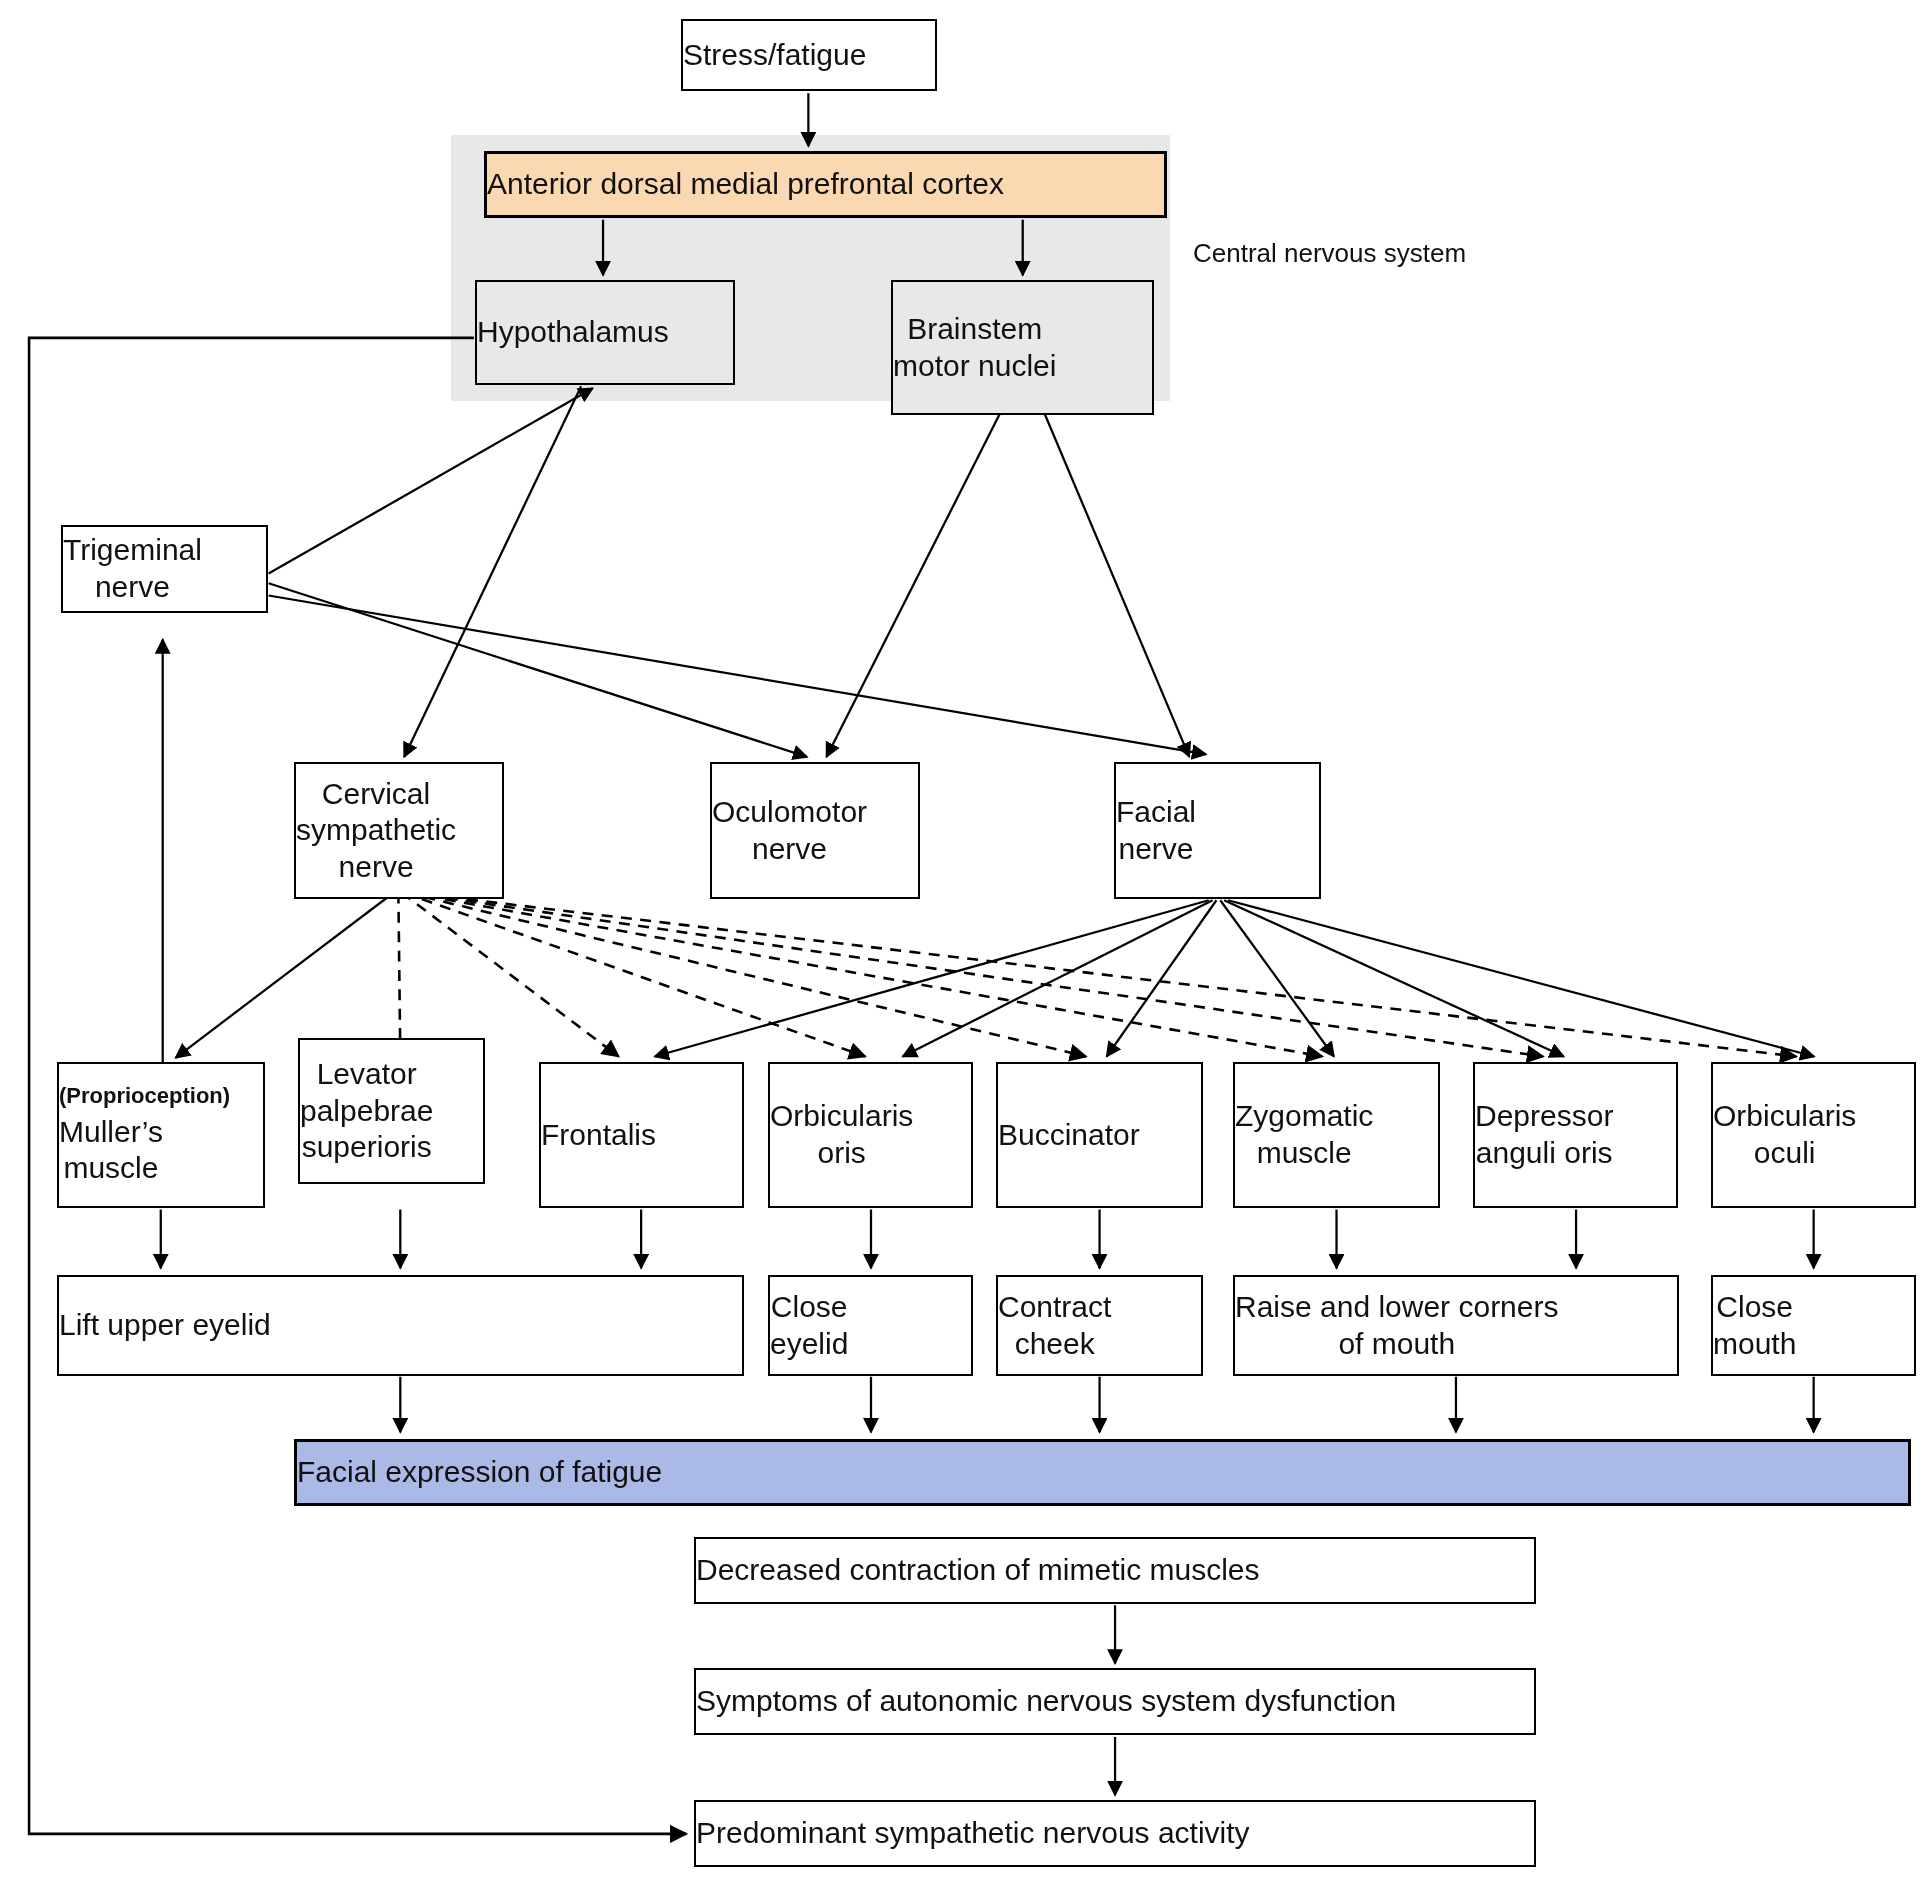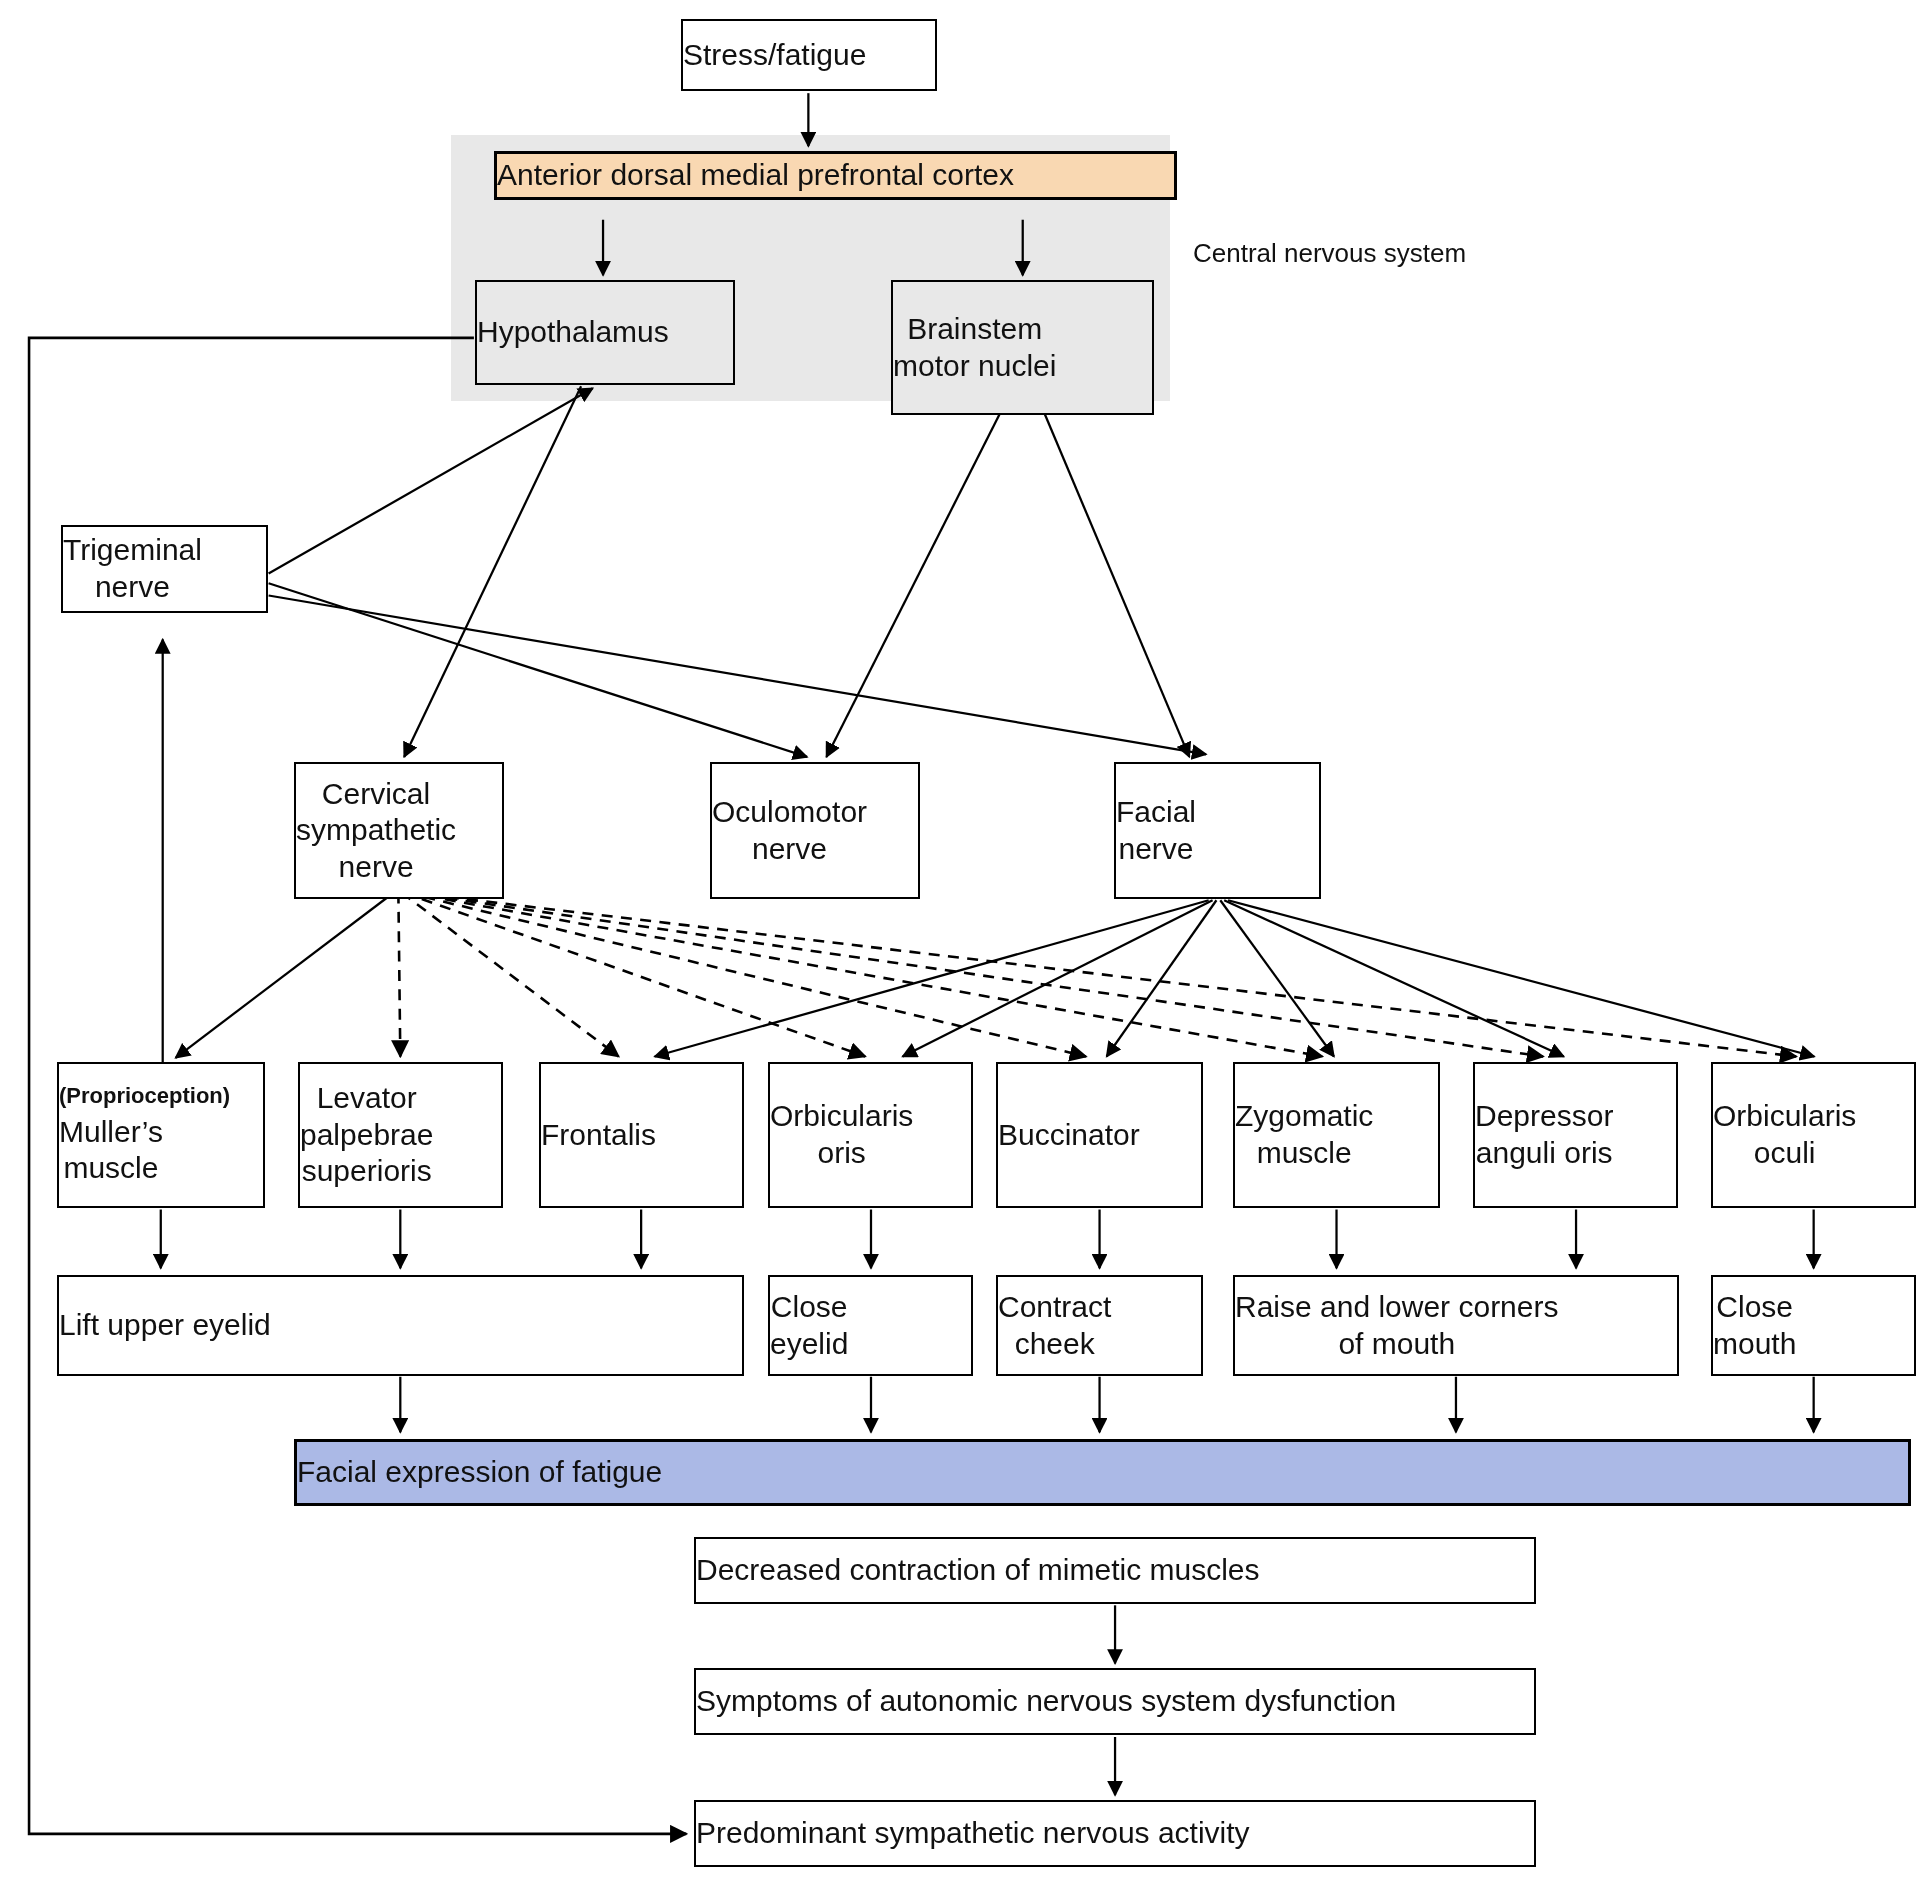--- a/index.html
+++ b/index.html
@@ -85,21 +85,21 @@
   </svg>
 
   <div class="floatlbl" style="left:1193px;top:238px">
     <span>Central nervous system</span>
   </div>
 
   <div class="box" style="left:681px;top:19.4px;width:256px;height:72px">
     <span class="lbl">Stress/fatigue</span>
   </div>
 
-  <div class="box orange" style="left:494px;top:151px;width:683px;height:49px">
+  <div class="box orange" style="left:484px;top:151px;width:683px;height:67px">
     <span class="lbl">Anterior dorsal medial prefrontal cortex</span>
   </div>
 
   <div class="box gray" style="left:475px;top:280px;width:260px;height:105px">
     <span class="lbl">Hypothalamus</span>
   </div>
 
   <div class="box gray" style="left:891px;top:280px;width:263px;height:135px">
     <span class="lbl">Brainstem
 motor nuclei</span>
@@ -122,21 +122,21 @@
   <div class="box" style="left:1114px;top:762px;width:207px;height:137px">
     <span class="lbl">Facial
 nerve</span>
   </div>
 
   <div class="box" style="left:57px;top:1062px;width:208px;height:146px">
     <span class="note">(Proprioception)</span>
     <span class="lbl">Muller’s
 muscle</span>
   </div>
-  <div class="box" style="left:298px;top:1062px;width:205px;height:146px">
+  <div class="box" style="left:298px;top:1038px;width:187px;height:146px">
     <span class="lbl">Levator
 palpebrae
 superioris</span>
   </div>
   <div class="box" style="left:539px;top:1062px;width:205px;height:146px">
     <span class="lbl">Frontalis</span>
   </div>
   <div class="box" style="left:768px;top:1062px;width:205px;height:146px">
     <span class="lbl">Orbicularis
 oris</span>

